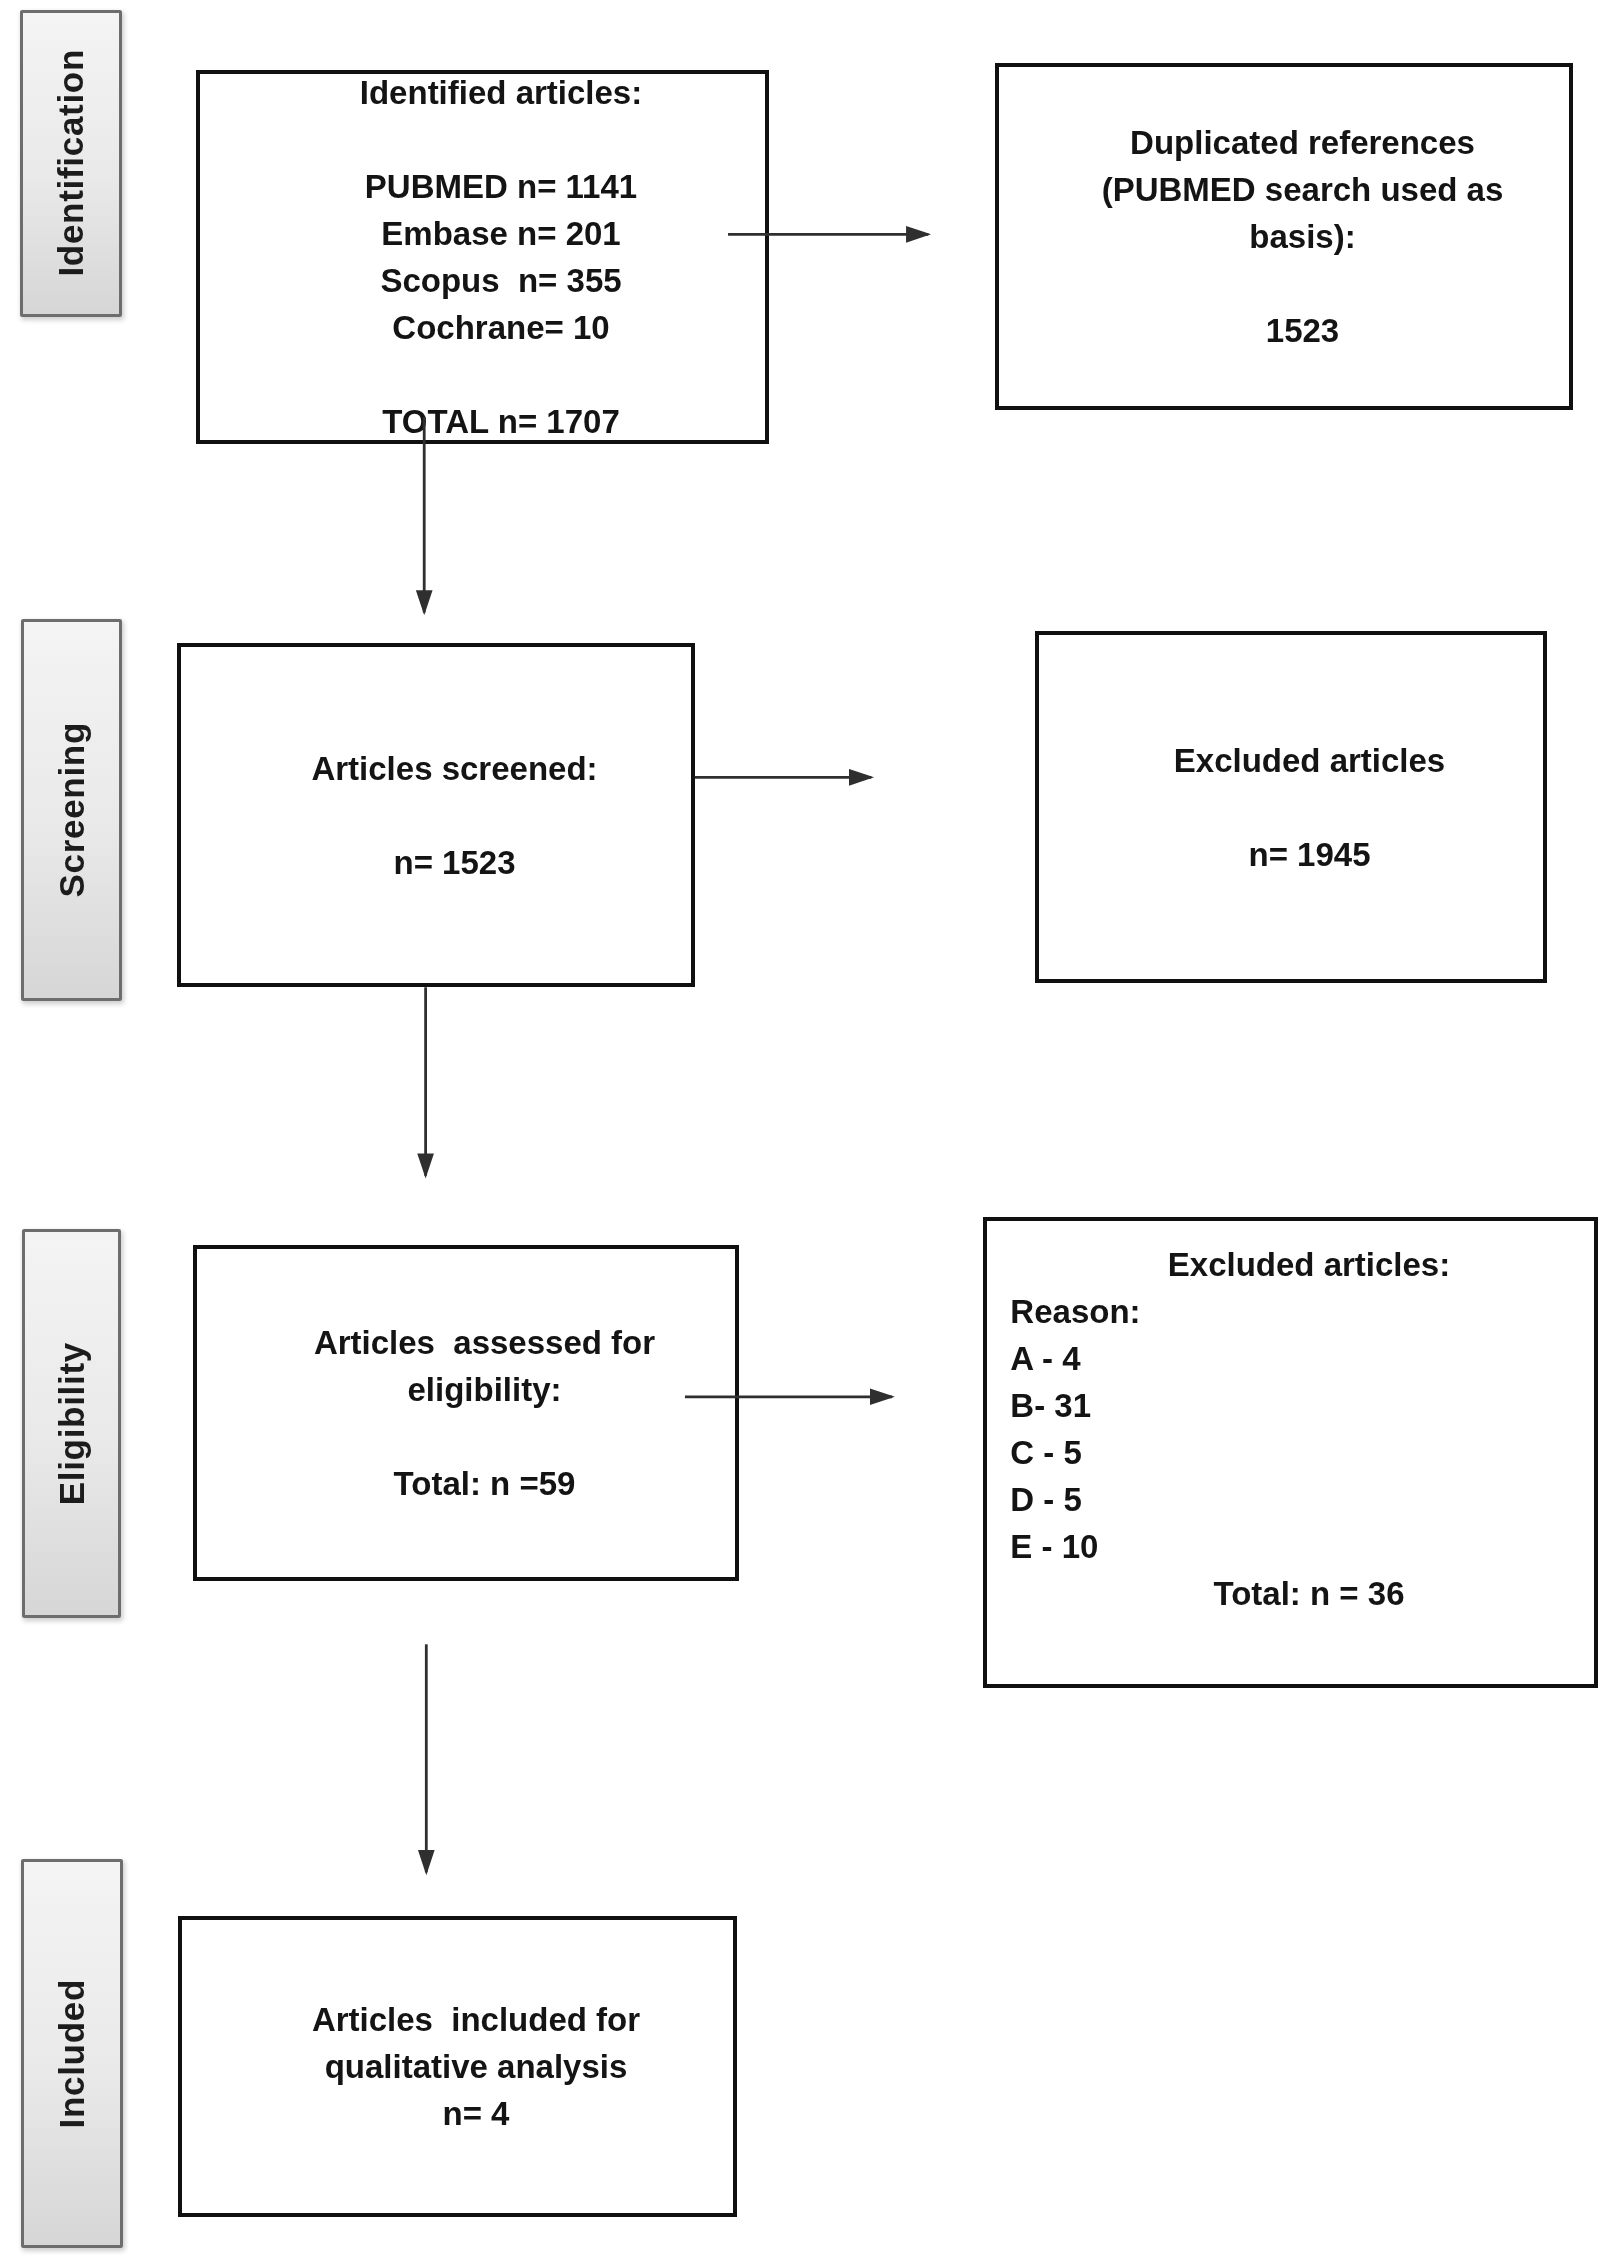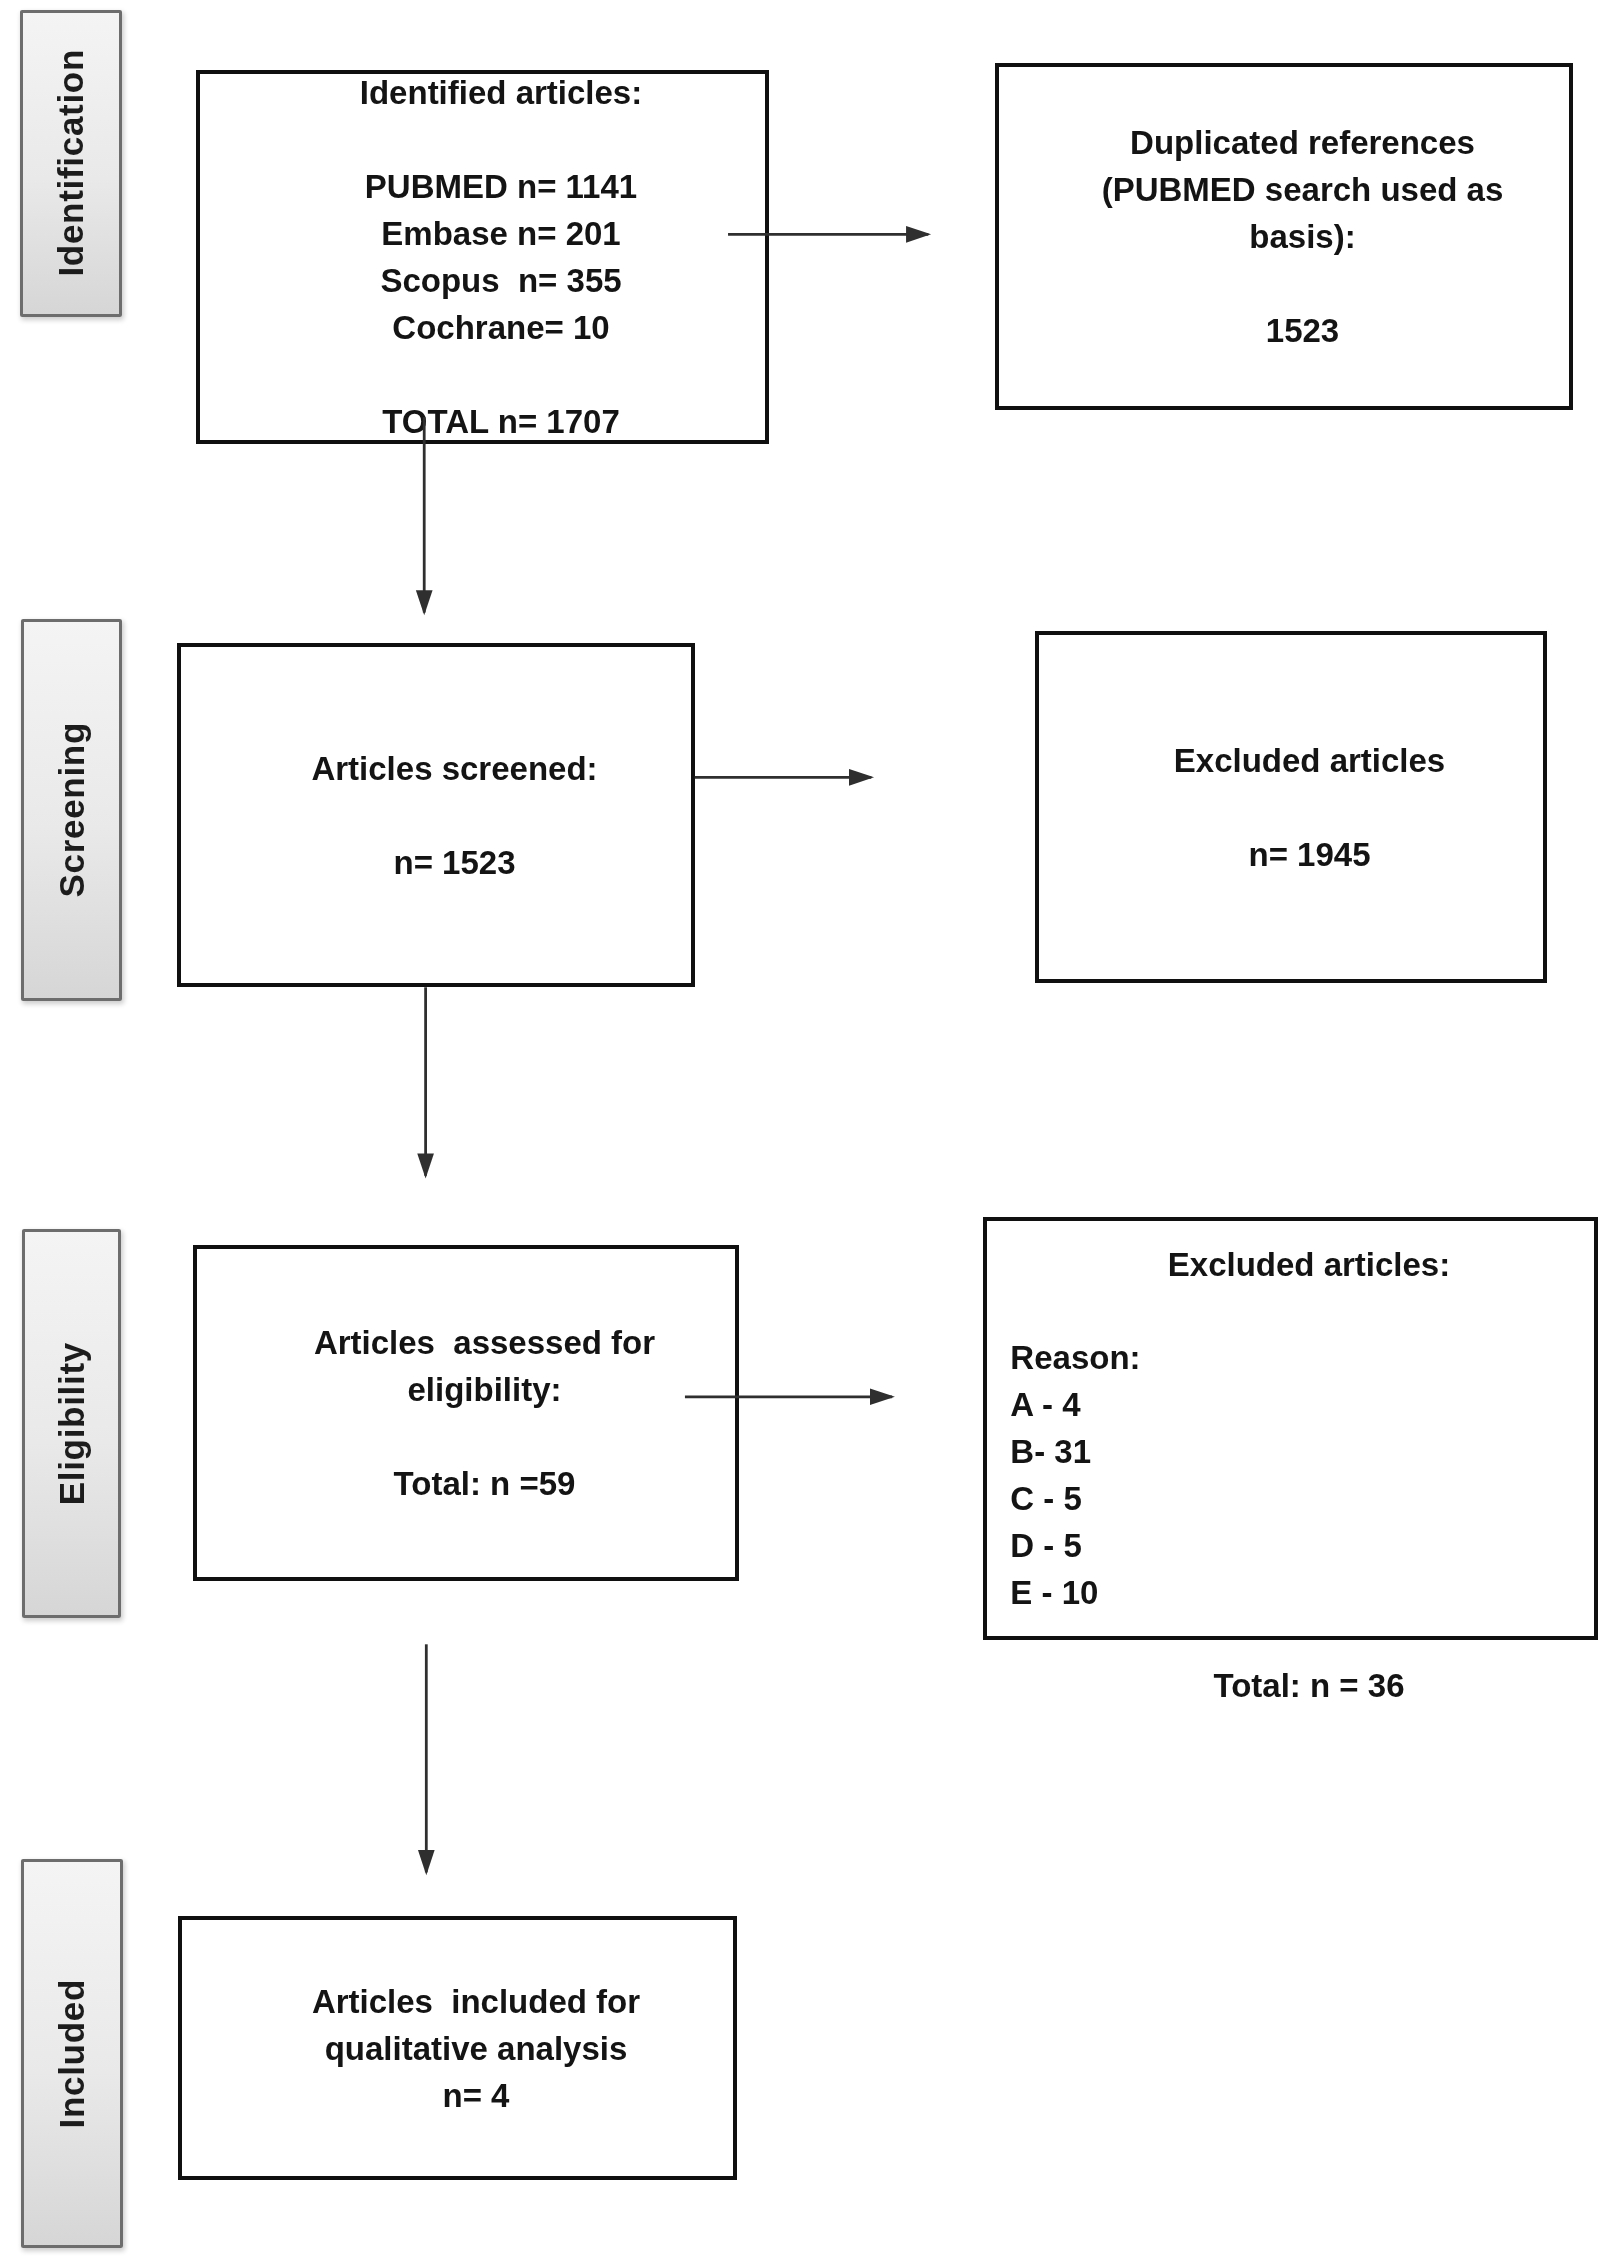--- a/index.html
+++ b/index.html
@@ -111,32 +111,32 @@
 n= 1945</div>
   </div>
 
   <div class="fbox" style="left:193px; top:1245px; width:546px; height:336px;">
     <div class="txt">Articles  assessed for
 eligibility:
 
 Total: n =59</div>
   </div>
 
-  <div class="fbox" id="box-excluded-eligibility" style="left:983px; top:1217px; width:615px; height:423px;gap:46px;">
+  <div class="fbox" id="box-excluded-eligibility" style="left:983px; top:1217px; width:615px; height:471px;">
     <div class="txt">Excluded articles:</div>
     <div class="txt left">Reason:
 A - 4
 B- 31
 C - 5
 D - 5
 E - 10</div>
     <div class="txt">Total: n = 36</div>
   </div>
 
-  <div class="fbox" style="left:178px; top:1916px; width:559px; height:264px;">
+  <div class="fbox" style="left:178px; top:1916px; width:559px; height:301px;">
     <div class="txt">Articles  included for
 qualitative analysis
 n= 4</div>
   </div>
 
   <svg class="arrows" width="1616" height="2261" viewBox="0 0 2324 3252">
     <defs>
       <marker id="arw" markerWidth="10" markerHeight="8" refX="8" refY="3" orient="auto" markerUnits="strokeWidth">
         <path d="M0,0 L9,3 L0,6 z" fill="#2f2f2f"></path>
       </marker>

